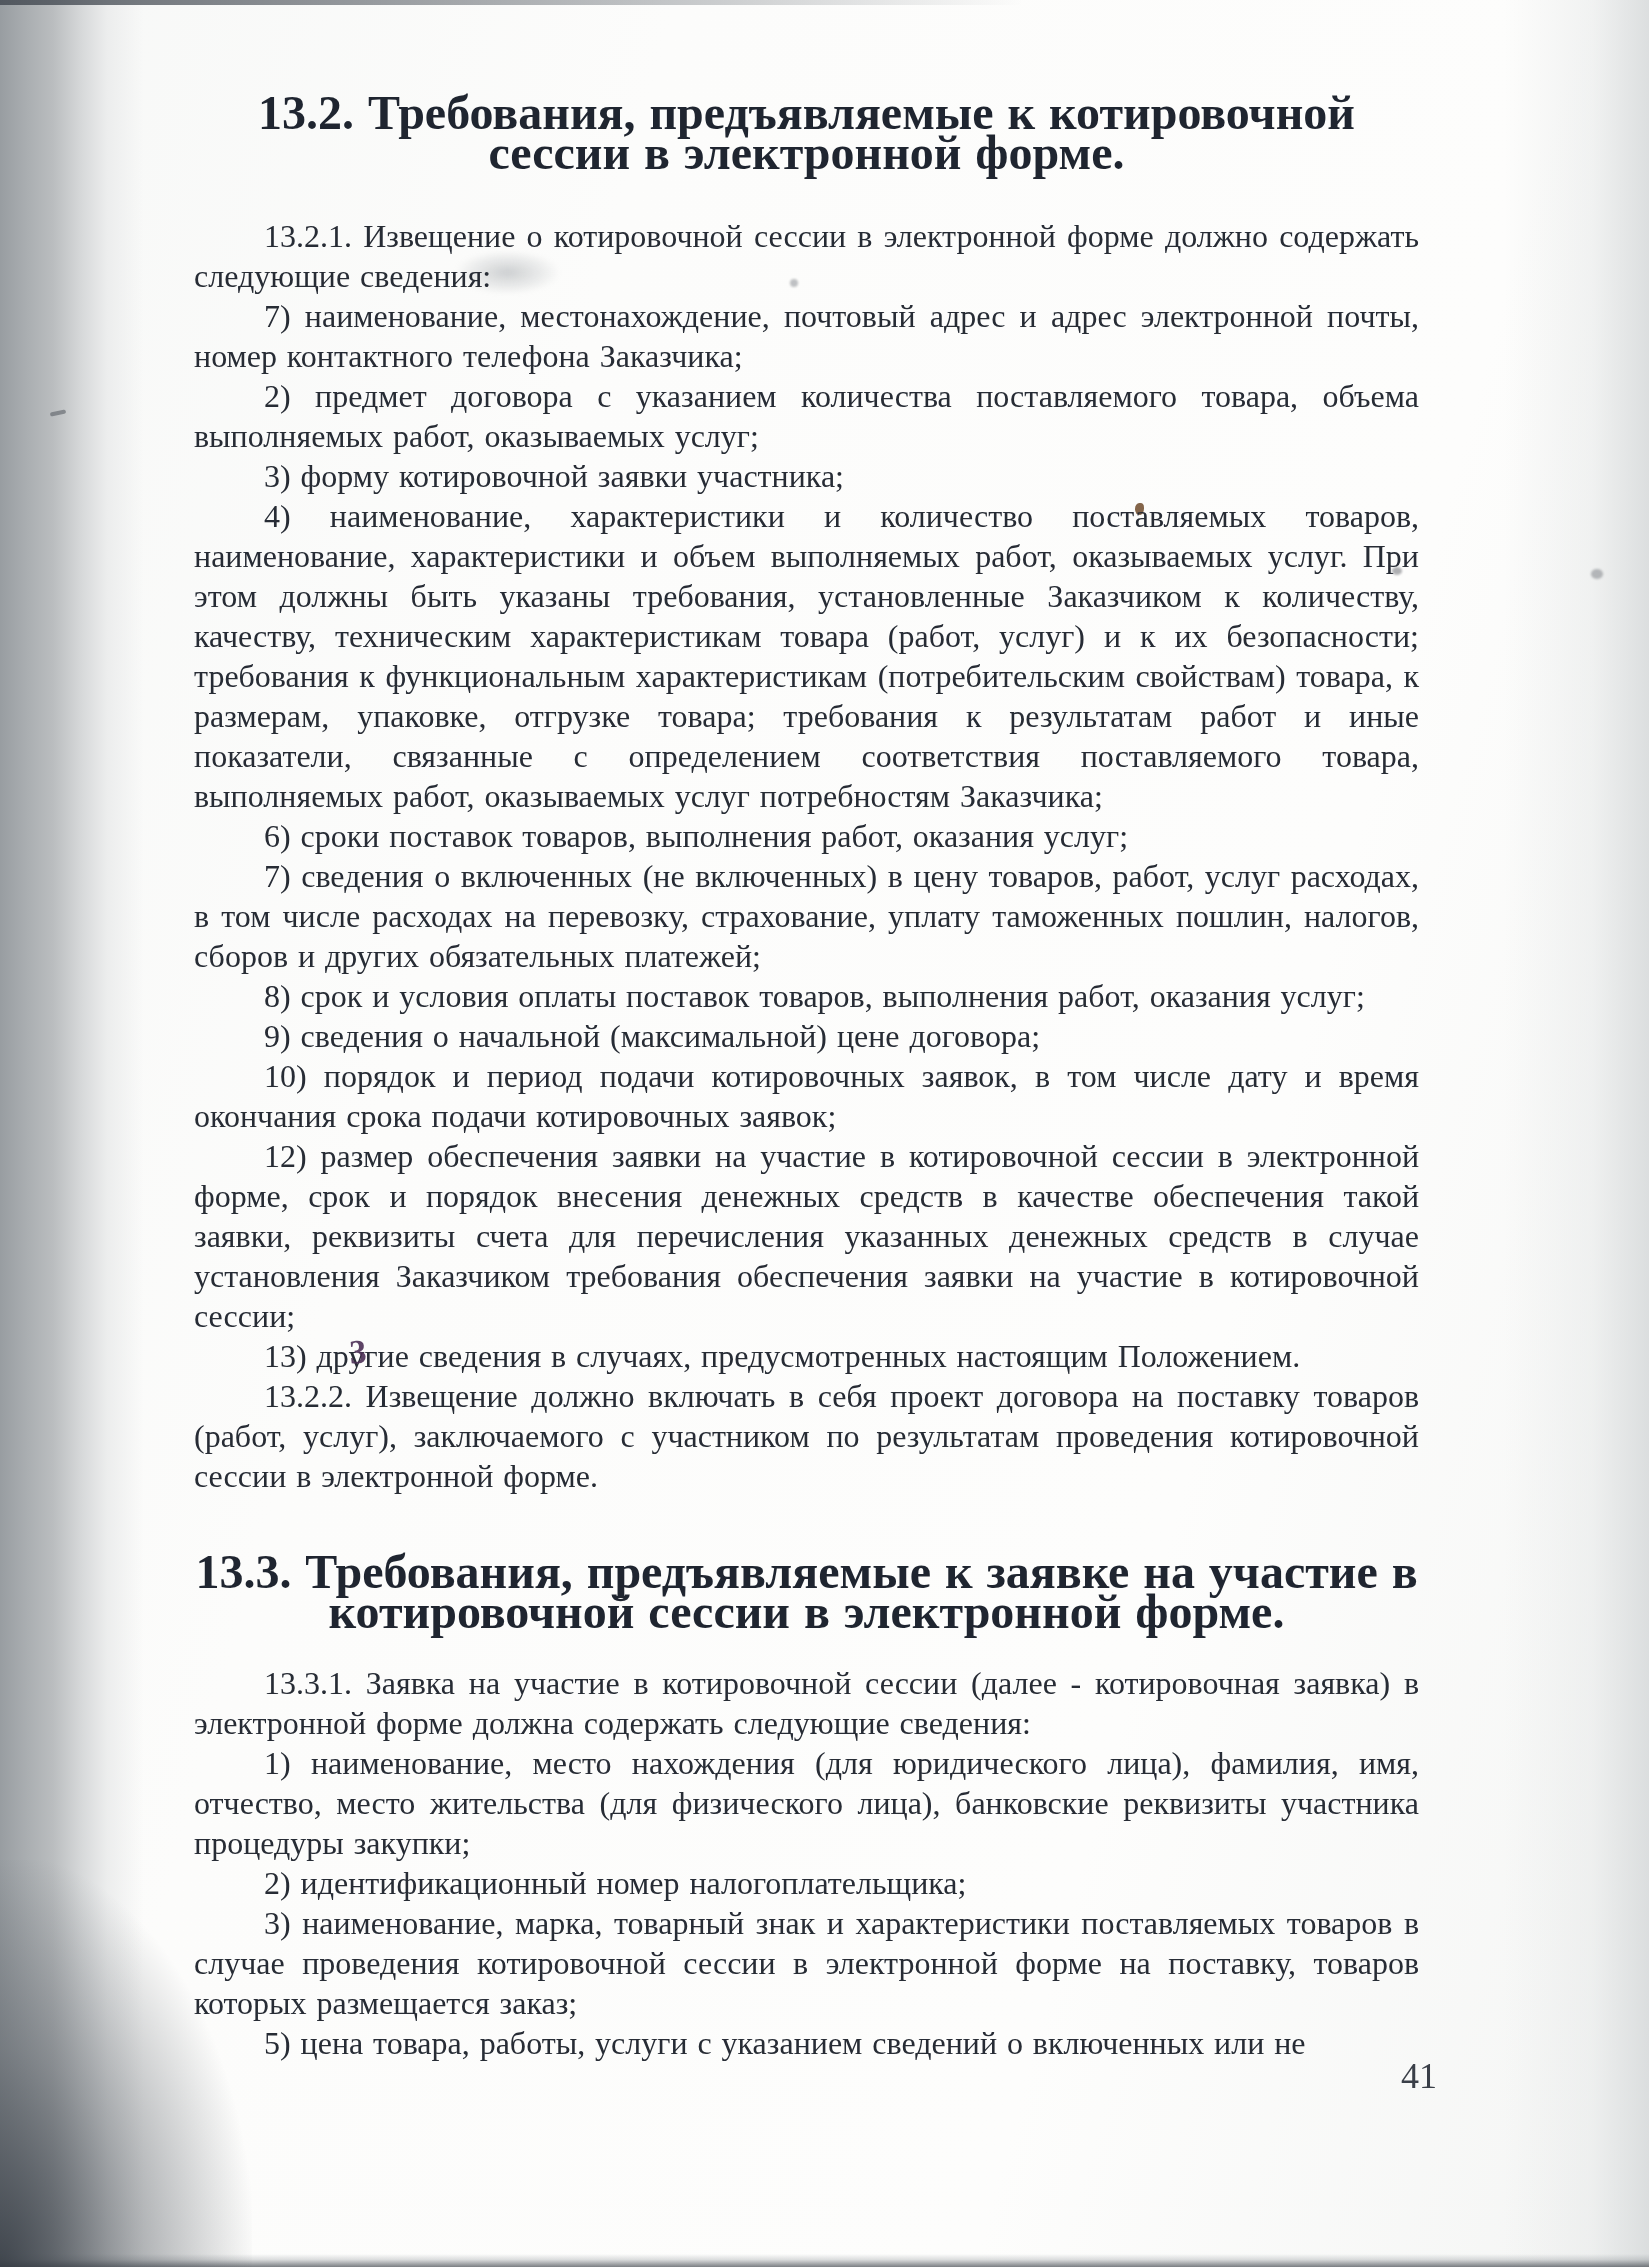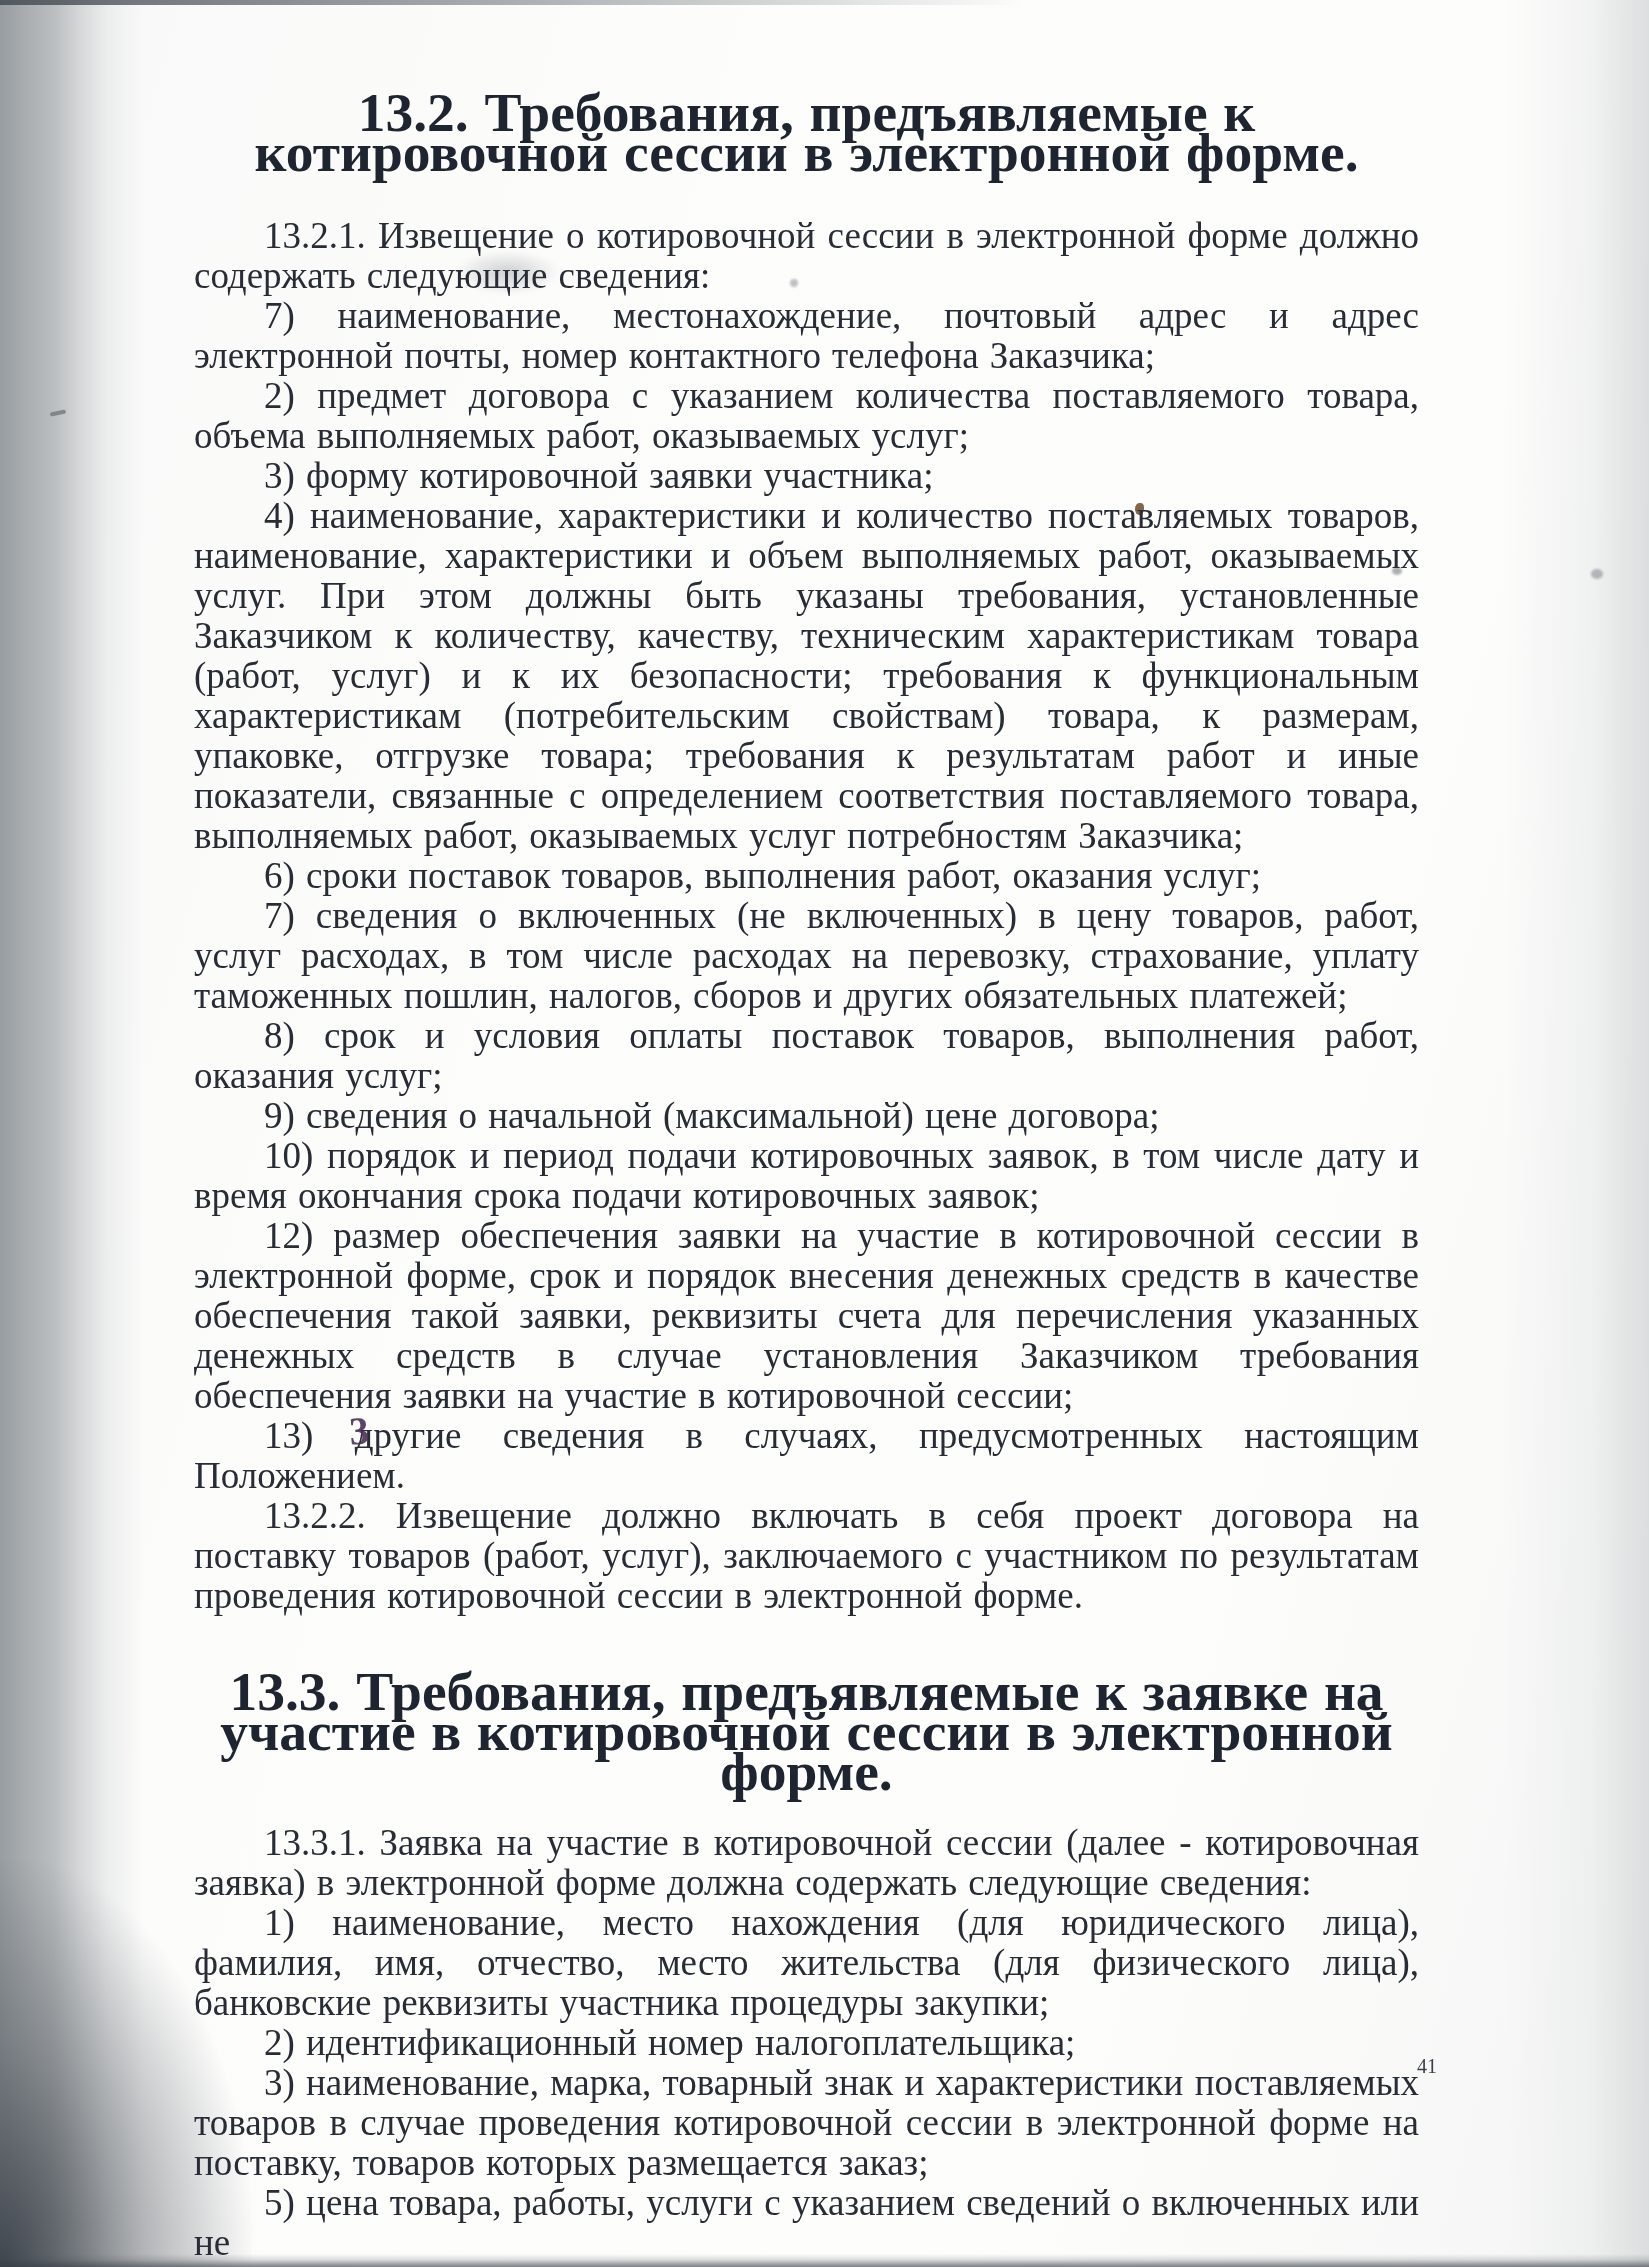--- a/index.html
+++ b/index.html
@@ -39,21 +39,21 @@
   .edge-right {
     position: absolute; right: 0; top: 0; width: 155px; height: 100%;
     background: linear-gradient(to left, rgba(214,217,218,0.85) 0px,
       rgba(231,233,233,0.55) 58px, rgba(255,255,255,0) 146px);
   }
   .content {
     position: absolute;
     left: 194px;
     top: 93px;
     width: 1225px;
-    font-size: 37px;
+    font-size: 32px;
     line-height: 40px;
     word-spacing: 1.9px;
   }
   .heading {
     font-weight: bold;
     text-align: center;
     color: #1f2530;
     margin: 0;
   }
   .heading-first { margin-bottom: 43px; }
@@ -70,21 +70,21 @@
     top: -1.9px;
     font-weight: bold;
     color: #4c3056;
     transform: rotate(-4deg) scale(1.06);
     opacity: 0.9;
   }
   .page-number {
     position: absolute;
     right: 213px;
     top: 2055px;
-    font-size: 20px;
+    font-size: 36px;
     color: #3a3f48;
     text-align: right;
   }
   
   .smudge-1 {
     position: absolute; left: 454px; top: 250px; width: 107px; height: 45px;
     background: radial-gradient(ellipse at center, rgba(150,155,160,0.45), rgba(150,155,160,0) 70%);
     filter: blur(1.9px);
   }
   .speck-1 {

